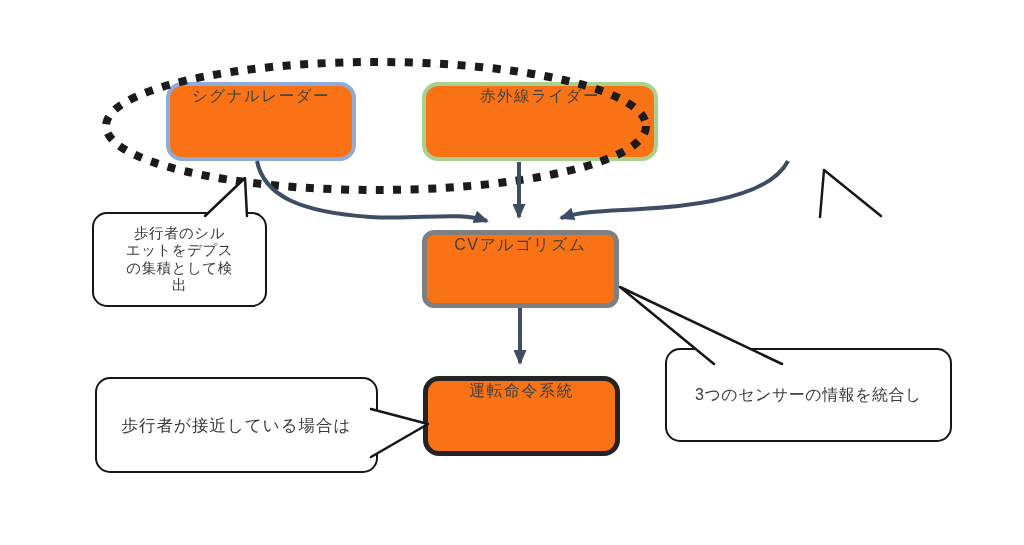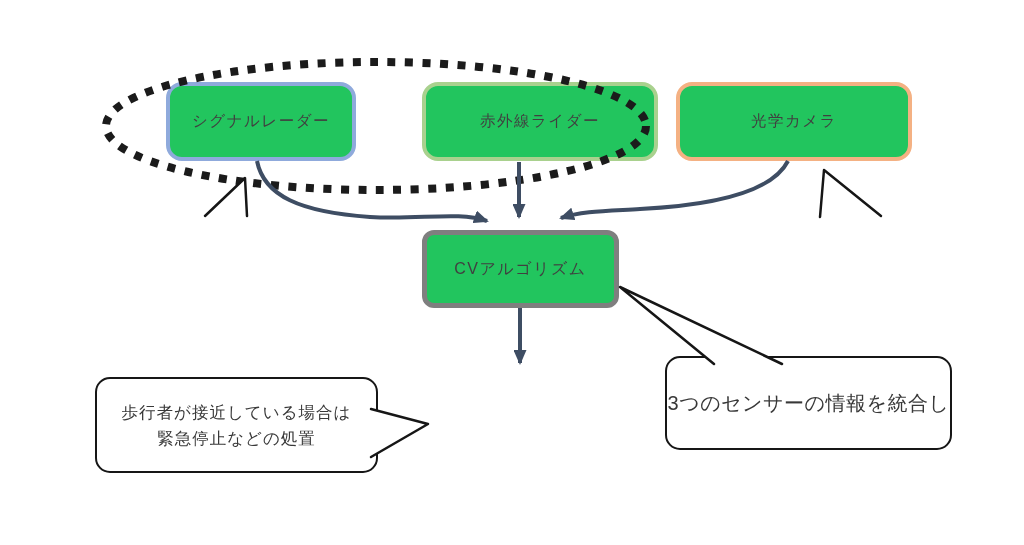--- a/index.html
+++ b/index.html
@@ -7,23 +7,22 @@
     position: relative;
     width: 1024px;
     height: 545px;
     background: #ffffff;
     font-family: "Liberation Sans", "DejaVu Sans", sans-serif;
     overflow: hidden;
   }
   .node {
     position: absolute;
     box-sizing: border-box;
-    background: #22c55e;
+    background: #f97316;
     display: flex;
-    align-items: center;
     justify-content: center;
     color: #404040;
     text-align: center;
     z-index: 1;
   }
   .sensor { top: 82px; width: 236px; height: 79px; border-radius: 16px; border: 4px solid; font-size: 15.5px; letter-spacing: 1.5px; }
   #node-signal  { left: 166px; width: 190px; border-color: #8faadc; }
   #node-lidar   { left: 422px; border-color: #a9d18e; }
   #node-camera  { left: 676px; border-color: #f4b183; }
   #node-cv {
@@ -46,21 +45,21 @@
     flex-direction: column;
     align-items: center;
     justify-content: center;
     color: #383838;
     text-align: center;
     z-index: 1;
   }
   #callout-silhouette { left: 92px;  top: 212px; width: 175px; height: 95px; font-size: 14.5px; line-height: 17.5px; letter-spacing: 0.5px; }
   #callout-optical    { left: 800px; top: 212px; width: 168px; height: 96px; font-size: 15.5px; line-height: 25px; letter-spacing: 0.5px; }
   #callout-emergency  { left: 95px;  top: 377px; width: 283px; height: 96px; font-size: 16.5px; line-height: 26px; letter-spacing: 1px; }
-  #callout-fusion     { left: 665px; top: 356px; width: 287px; height: 94px; font-size: 20px; line-height: 26px; letter-spacing: 0.5px; }
+  #callout-fusion     { left: 665px; top: 348px; width: 287px; height: 94px; font-size: 16px; line-height: 26px; letter-spacing: 0.5px; }
   #overlay {
     position: absolute;
     left: 0; top: 0;
     width: 1024px; height: 545px;
     z-index: 2;
     pointer-events: none;
   }
   .connector { fill: none; stroke: #3e4d63; stroke-width: 4; }
   .pointer { fill: #ffffff; stroke: #161616; stroke-width: 2.5; stroke-linejoin: round; stroke-linecap: round; }
 </style>
@@ -68,34 +67,39 @@
 <body>
 
 <div id="canvas">
 
   <div class="node sensor" id="node-signal">
     <span>シグナルレーダー</span>
   </div>
   <div class="node sensor" id="node-lidar">
     <span>赤外線ライダー</span>
   </div>
-  <div class="node sensor" id="node-camera">
-    <span>光学カメラ</span>
-  </div>
 
   <div class="node" id="node-cv">
     <span>CVアルゴリズム</span>
   </div>
 
+  <div class="node" id="node-command">
+    <span>運転命令系統</span>
+  </div>
 
+  <div class="callout" id="callout-silhouette">
+    <div>歩行者のシル</div>
+    <div>エットをデプス</div>
+    <div>の集積として検</div>
+    <div>出</div>
+  </div>
 
 
   <div class="callout" id="callout-emergency">
     <div>歩行者が接近している場合は</div>
-    <div>緊急停止などの処置</div>
   </div>
 
   <div class="callout" id="callout-fusion">
     <div>3つのセンサーの情報を統合し</div>
   </div>
 
   <svg id="overlay" viewBox="0 0 1024 545" xmlns="http://www.w3.org/2000/svg">
     <defs>
       <marker id="ah" markerUnits="userSpaceOnUse" markerWidth="15" markerHeight="13" refX="13" refY="6.5" orient="auto">
         <path d="M0,0 L15,6.5 L0,13 Z" fill="#3e4d63"></path>

